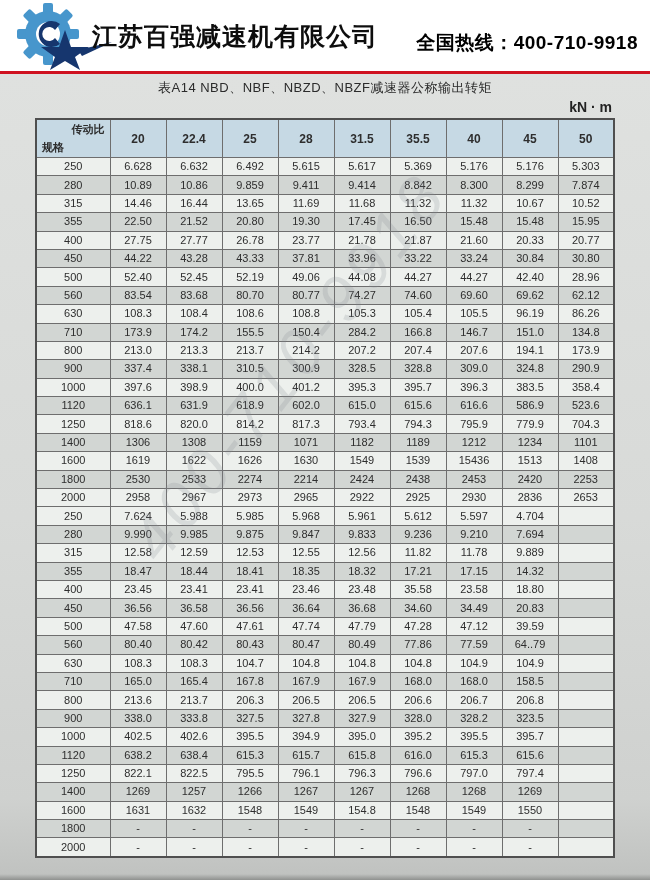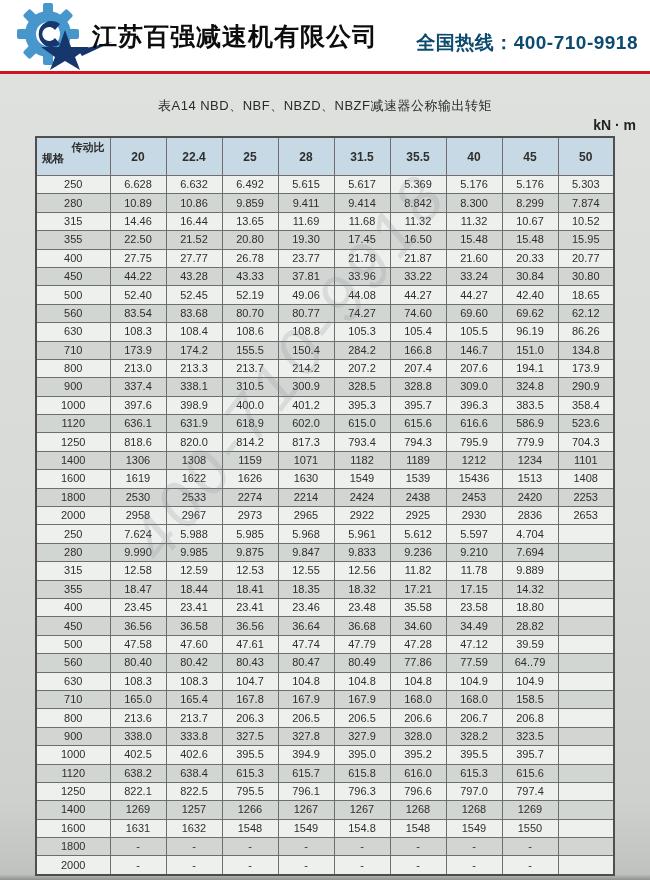--- a/index.html
+++ b/index.html
@@ -14,35 +14,35 @@
   }
   .logo{position:absolute;left:8px;top:2px;width:104px;height:68px;}
   .company-name{
     position:absolute;left:92px;top:20px;
     font-size:25px;font-weight:bold;color:#0d0d0d;letter-spacing:1px;
     white-space:nowrap;
     font-family:Liberation Mono, monospace;
   }
   .hotline{
     position:absolute;right:12px;top:30px;
-    font-size:19px;font-weight:bold;color:#0c4a6e;
+    font-size:19px;font-weight:bold;color:#000000;
     white-space:nowrap;letter-spacing:0.5px;
   }
   .red-divider{height:3px;background:#cf1220;}
   
   .page{
     position:relative;height:806px;
     background:linear-gradient(180deg,#dfe1df 0%,#d8dad8 55%,#cfd1cf 90%,#bfc1bf 100%);
   }
   .table-title{
-    padding-top:23px;text-align:center;
+    padding-top:5px;text-align:center;
     font-size:13px;color:#2b2b2b;letter-spacing:0.5px;
   }
   .unit-label{
-    text-align:right;padding:2px 14px 2px 0;
+    text-align:right;padding:2px 38px 2px 0;
     font-size:14px;color:#222;font-weight:bold;
   }
   
   table.torque{
     width:580px;margin:1px auto 8px;
     border-collapse:collapse;table-layout:fixed;
     border:2px solid #4f4f4f;
     background:#edf0ed;
   }
   table.torque col.spec-col{width:74px;}
@@ -58,21 +58,21 @@
   }
   
   th.corner{
     position:relative;padding:0;
     background:
       linear-gradient(to bottom right,
         rgba(0,0,0,0) 48.8%, #5a5a5a 48.8%, #5a5a5a 51.2%, rgba(0,0,0,0) 51.2%),
       #c6d9e4;
   }
   th.corner .c-top{position:absolute;top:4px;right:5px;font-size:11px;}
-  th.corner .c-bottom{position:absolute;bottom:11px;left:5px;font-size:11px;}
+  th.corner .c-bottom{position:absolute;bottom:4px;left:5px;font-size:11px;}
   tr.row-light td{background:#edf0ed;}
   tr.row-dark td{background:#d2d6d3;}
   td.spec{font-size:11px;}
   
   .watermark{
     position:absolute;left:30px;top:300px;width:560px;
     text-align:center;font-size:64px;font-style:italic;
     color:rgba(130,135,145,0.20);
     transform:rotate(-52deg);transform-origin:40% 50%;
     pointer-events:none;letter-spacing:6px;white-space:nowrap;
@@ -229,21 +229,21 @@
         <tr class="row-light">
           <td class="spec">500</td>
           <td>52.40</td>
           <td>52.45</td>
           <td>52.19</td>
           <td>49.06</td>
           <td>44.08</td>
           <td>44.27</td>
           <td>44.27</td>
           <td>42.40</td>
-          <td>18.65</td>
+          <td>28.96</td>
         </tr>
         <tr class="row-dark">
           <td class="spec">560</td>
           <td>83.54</td>
           <td>83.68</td>
           <td>80.70</td>
           <td>80.77</td>
           <td>74.27</td>
           <td>74.60</td>
           <td>69.60</td>
@@ -444,21 +444,21 @@
         </tr>
         <tr class="row-dark">
           <td class="spec">450</td>
           <td>36.56</td>
           <td>36.58</td>
           <td>36.56</td>
           <td>36.64</td>
           <td>36.68</td>
           <td>34.60</td>
           <td>34.49</td>
-          <td>28.82</td>
+          <td>20.83</td>
           <td></td>
         </tr>
         <tr class="row-light">
           <td class="spec">500</td>
           <td>47.58</td>
           <td>47.60</td>
           <td>47.61</td>
           <td>47.74</td>
           <td>47.79</td>
           <td>47.28</td>

